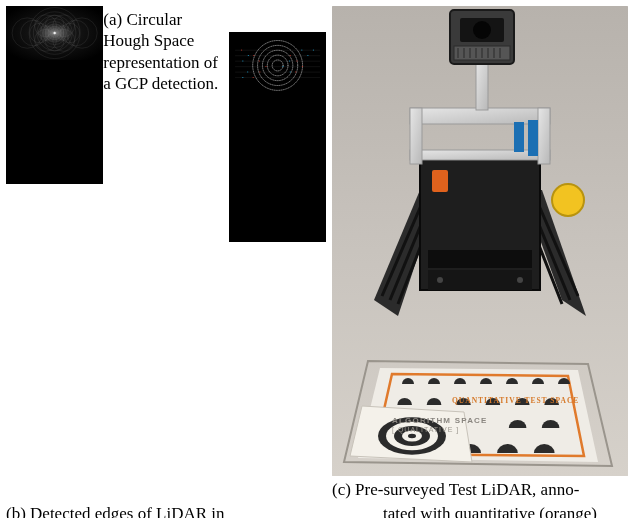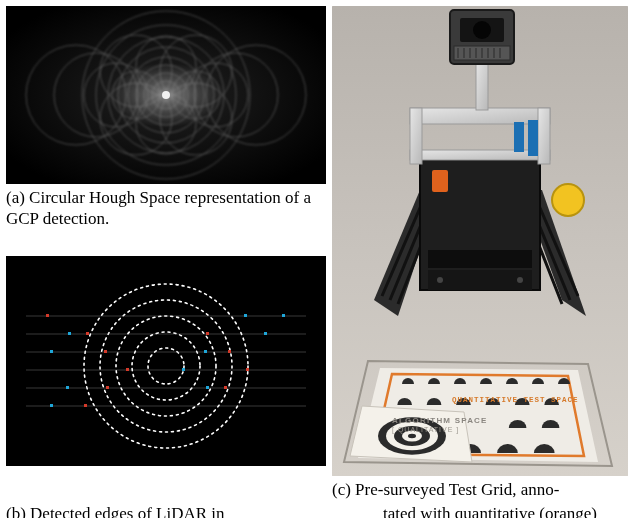--- a/index.html
+++ b/index.html
@@ -1,29 +1,29 @@
 <!DOCTYPE html>
 <html><head>
 <meta charset="utf-8">
 <style>
   * { box-sizing: border-box; margin: 0; padding: 0; }
   body { width: 640px; height: 518px; background: #fff; font-family: "Times New Roman", Times, serif; font-size: 17px; color: #000; position: relative; overflow: hidden; }
   .wrap { display: flex; height: 518px; padding: 6px 6px 0 6px; gap: 6px; }
-  .leftcol { width: 320px; display: flex; flex-direction: column; }
+  .leftcol { width: 320px; display: flex; flex-direction: row; }
   .rightcol { flex: 1; display: flex; flex-direction: column; }
   .fig-a-img { width: 320px; height: 178px; background: #000; position: relative; overflow: hidden; }
   .fig-a-img svg { position: absolute; inset: 0; }
   .caption { margin-top: 3px; line-height: 1.25; }
   .fig-b-img { width: 320px; height: 210px; background: #000; margin-top: 26px; position: relative; overflow: hidden; }
   .fig-b-img svg { position: absolute; inset: 0; }
   .fig-c-img { width: 296px; height: 470px; background: #cfcac5; position: relative; overflow: hidden; border-radius: 1px; }
   .fig-c-img svg { position: absolute; inset: 0; width: 100%; height: 100%; }
   .qual-label { position: absolute; left: 60px; top: 410px; font-family: Arial, Helvetica, sans-serif; font-size: 8px; letter-spacing: 1.2px; color: #8a8680; font-weight: 600; }
   .qual-sub { position: absolute; left: 60px; top: 420px; font-family: Arial, Helvetica, sans-serif; font-size: 7px; letter-spacing: 1px; color: #9a968e; }
-  .quant-label { position: absolute; left: 120px; top: 390px; font-family: Liberation Mono, monospace; font-size: 7.5px; letter-spacing: 1px; color: #d67a2b; font-weight: 600; }
+  .quant-label { position: absolute; left: 120px; top: 390px; font-family: Liberation Serif, serif; font-size: 7.5px; letter-spacing: 1px; color: #d67a2b; font-weight: 600; }
   .cutbottom { position: absolute; left: 0; bottom: -6px; width: 640px; line-height: 1.25; padding: 0 6px; }
 </style>
 </head>
 <body>
 
 <div class="wrap">
 
   <div class="leftcol">
 
     <div class="fig-a-img">
@@ -245,21 +245,21 @@
             </g>
           </g>
         </g>
       </svg>
 
       <div class="quant-label">QUANTITATIVE TEST SPACE</div>
       <div class="qual-label">ALGORITHM SPACE</div>
       <div class="qual-sub">[ QUALITATIVE ]</div>
     </div>
 
-    <div class="caption">(c) Pre-surveyed Test Grid, anno-</div>
+    <div class="caption">(c) Pre-surveyed Test LiDAR, anno-</div>
   </div>
 
 </div>
 
 <div class="cutbottom">
   <span>(b) Detected edges of LiDAR in</span>
   <span style="display:inline-block; width:150px;"></span>
   <span>tated with quantitative (orange)</span>
 </div>
 

